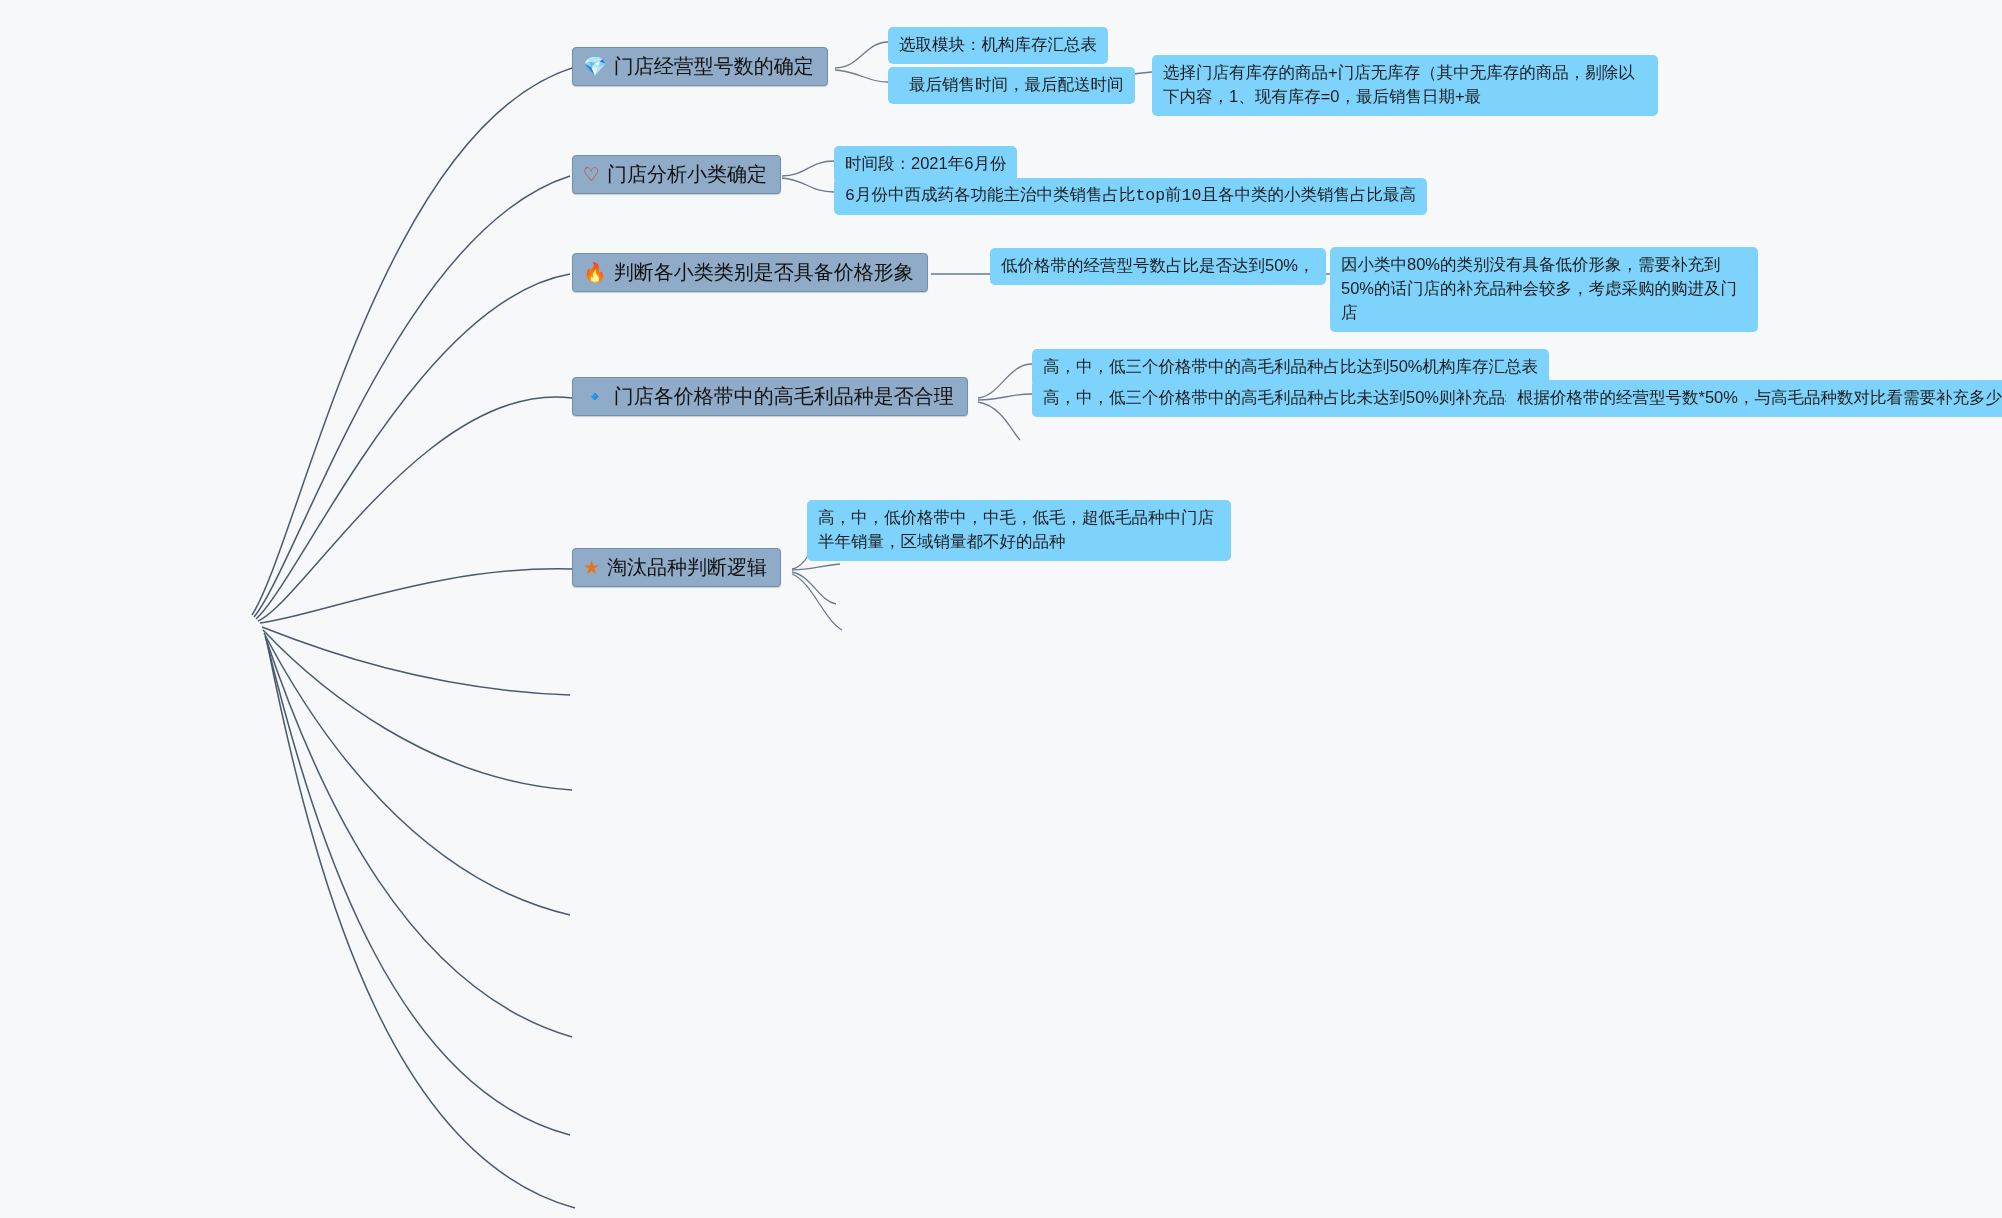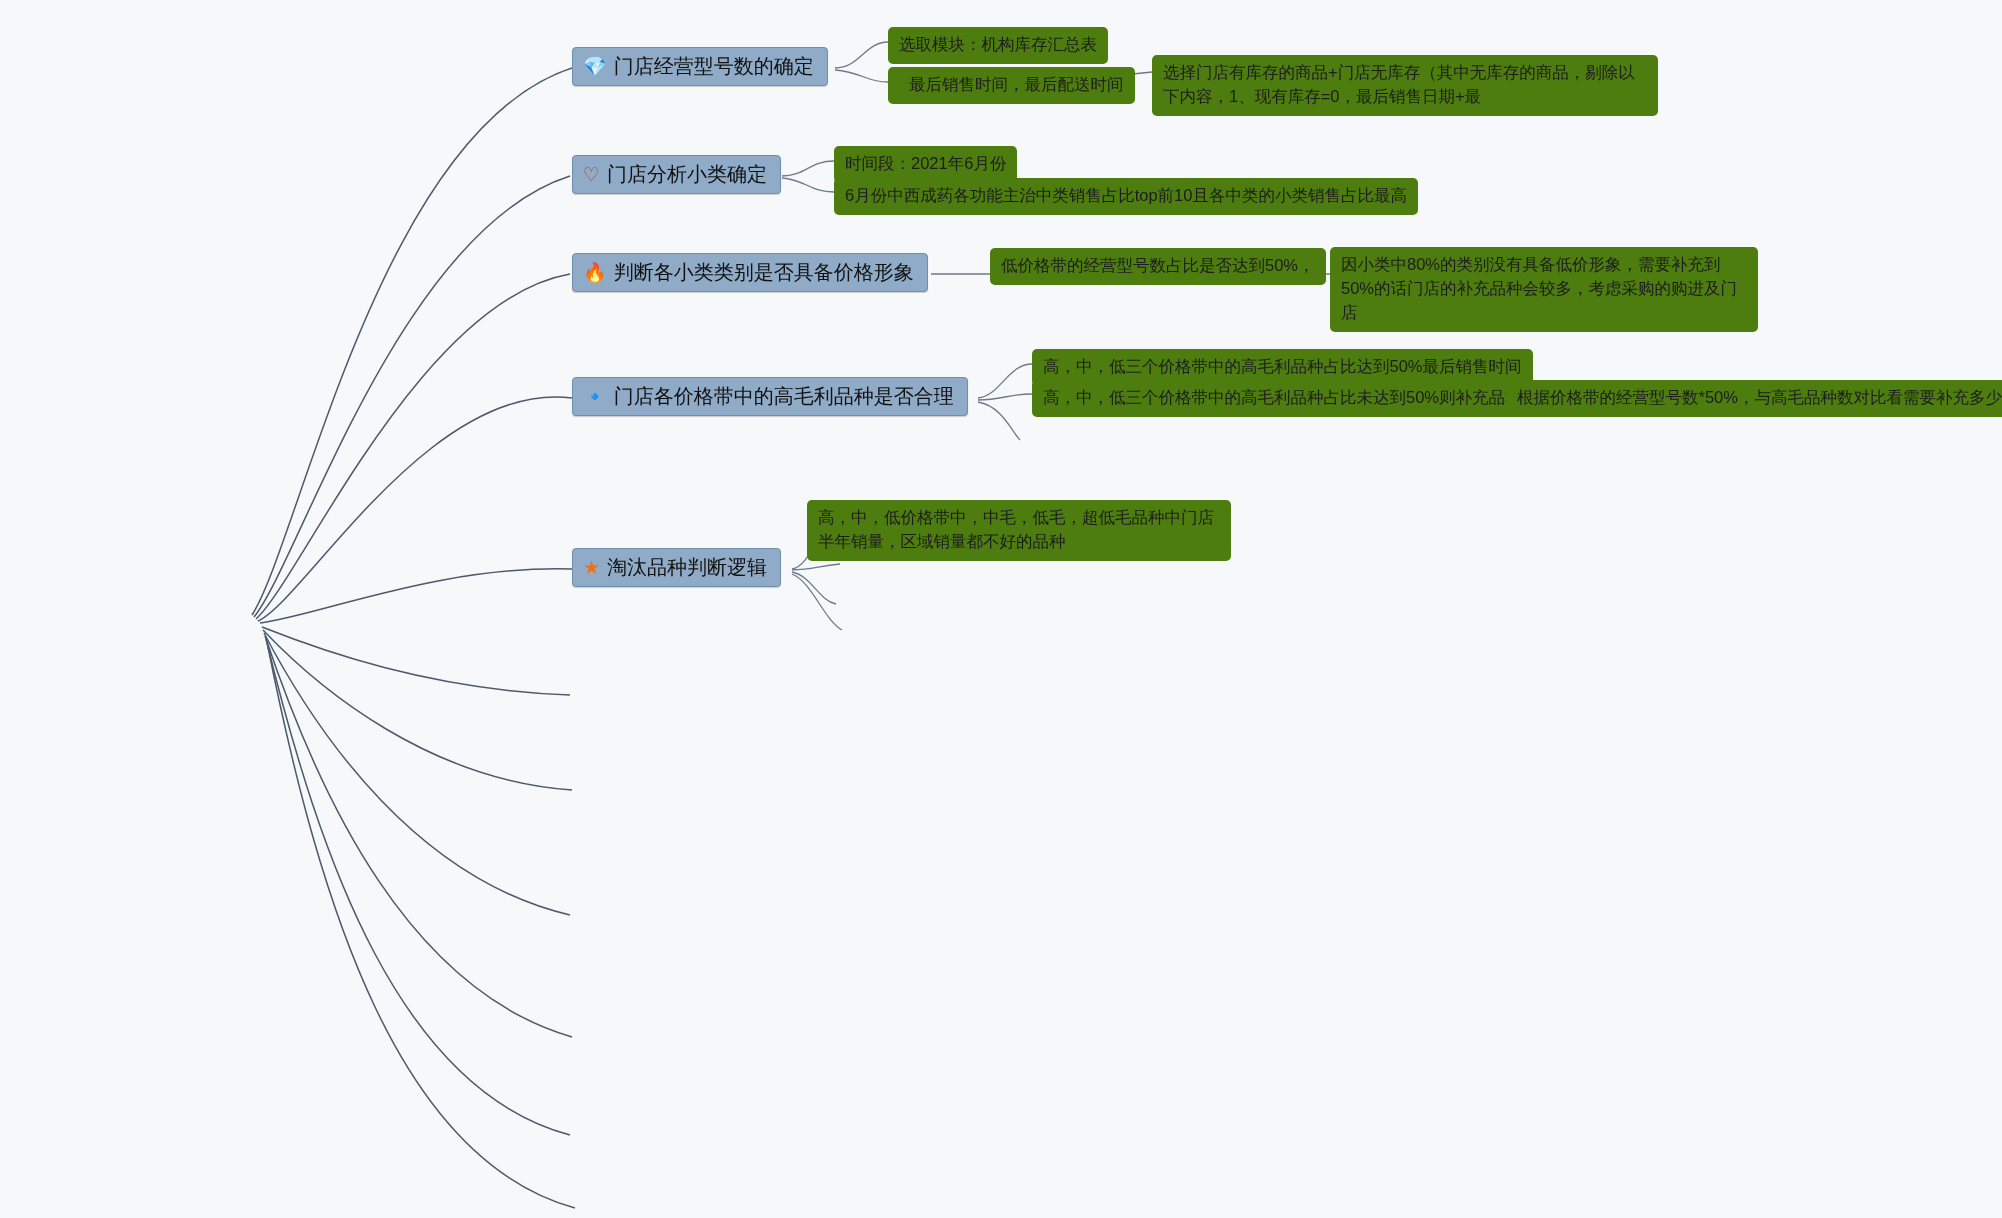--- a/index.html
+++ b/index.html
@@ -68,21 +68,21 @@
   }
   .topic .emoji {
     font-size: 19px;
     line-height: 1;
     display: inline-block;
   }
 
   
   .leaf {
     position: absolute;
-    background: #4d7c0f;
+    background: #7dd3fc;
     border-radius: 5px;
     padding: 6px 11px 7px 11px;
     font-size: 16.5px;
     color: #1d1d1f;
     line-height: 1.45;
     box-sizing: border-box;
   }
   .leaf.nowrap { white-space: nowrap; }
 </style>
 </head>
@@ -149,41 +149,41 @@
     <span>选择门店有库存的商品+门店无库存（其中无库存的商品，剔除以下内容，1、现有库存=0，最后销售日期+最</span>
   </div>
 
   <div class="topic" style="left:572px; top:155px;">
     <span class="emoji" style="color:#c0392b;">♡</span>
     <span>门店分析小类确定</span>
   </div>
   <div class="leaf nowrap" style="left:834px; top:146px;">
     <span>时间段：2021年6月份</span>
   </div>
-  <div class="leaf nowrap" style="left:834px; top:178px;">
+  <div class="leaf nowrap" style="left:834px; top:178px;font-family:Liberation Mono, monospace;">
     <span>6月份中西成药各功能主治中类销售占比top前10且各中类的小类销售占比最高</span>
   </div>
 
   <div class="topic" style="left:572px; top:253px;">
     <span class="emoji">🔥</span>
     <span>判断各小类类别是否具备价格形象</span>
   </div>
   <div class="leaf nowrap" style="left:990px; top:248px;text-align:center;">
     <span>低价格带的经营型号数占比是否达到50%，</span>
   </div>
   <div class="leaf" style="left:1330px; top:247px; width:428px;">
     <span>因小类中80%的类别没有具备低价形象，需要补充到50%的话门店的补充品种会较多，考虑采购的购进及门店</span>
   </div>
 
   <div class="topic" style="left:572px; top:377px;">
     <span class="emoji" style="color:#1a9bf0;">🔹</span>
     <span>门店各价格带中的高毛利品种是否合理</span>
   </div>
   <div class="leaf nowrap" style="left:1032px; top:349px;">
-    <span>高，中，低三个价格带中的高毛利品种占比达到50%最后销售时间</span>
+    <span>高，中，低三个价格带中的高毛利品种占比达到50%机构库存汇总表</span>
   </div>
   <div class="leaf nowrap" style="left:1032px; top:380px;">
     <span>高，中，低三个价格带中的高毛利品种占比未达到50%则补充品种</span>
   </div>
   <div class="leaf nowrap" style="left:1506px; top:380px;">
     <span>根据价格带的经营型号数*50%，与高毛品种数对比看需要补充多少个</span>
   </div>
 
   <div class="topic" style="left:572px; top:548px;">
     <span class="emoji" style="color:#e8731a;">★</span>

